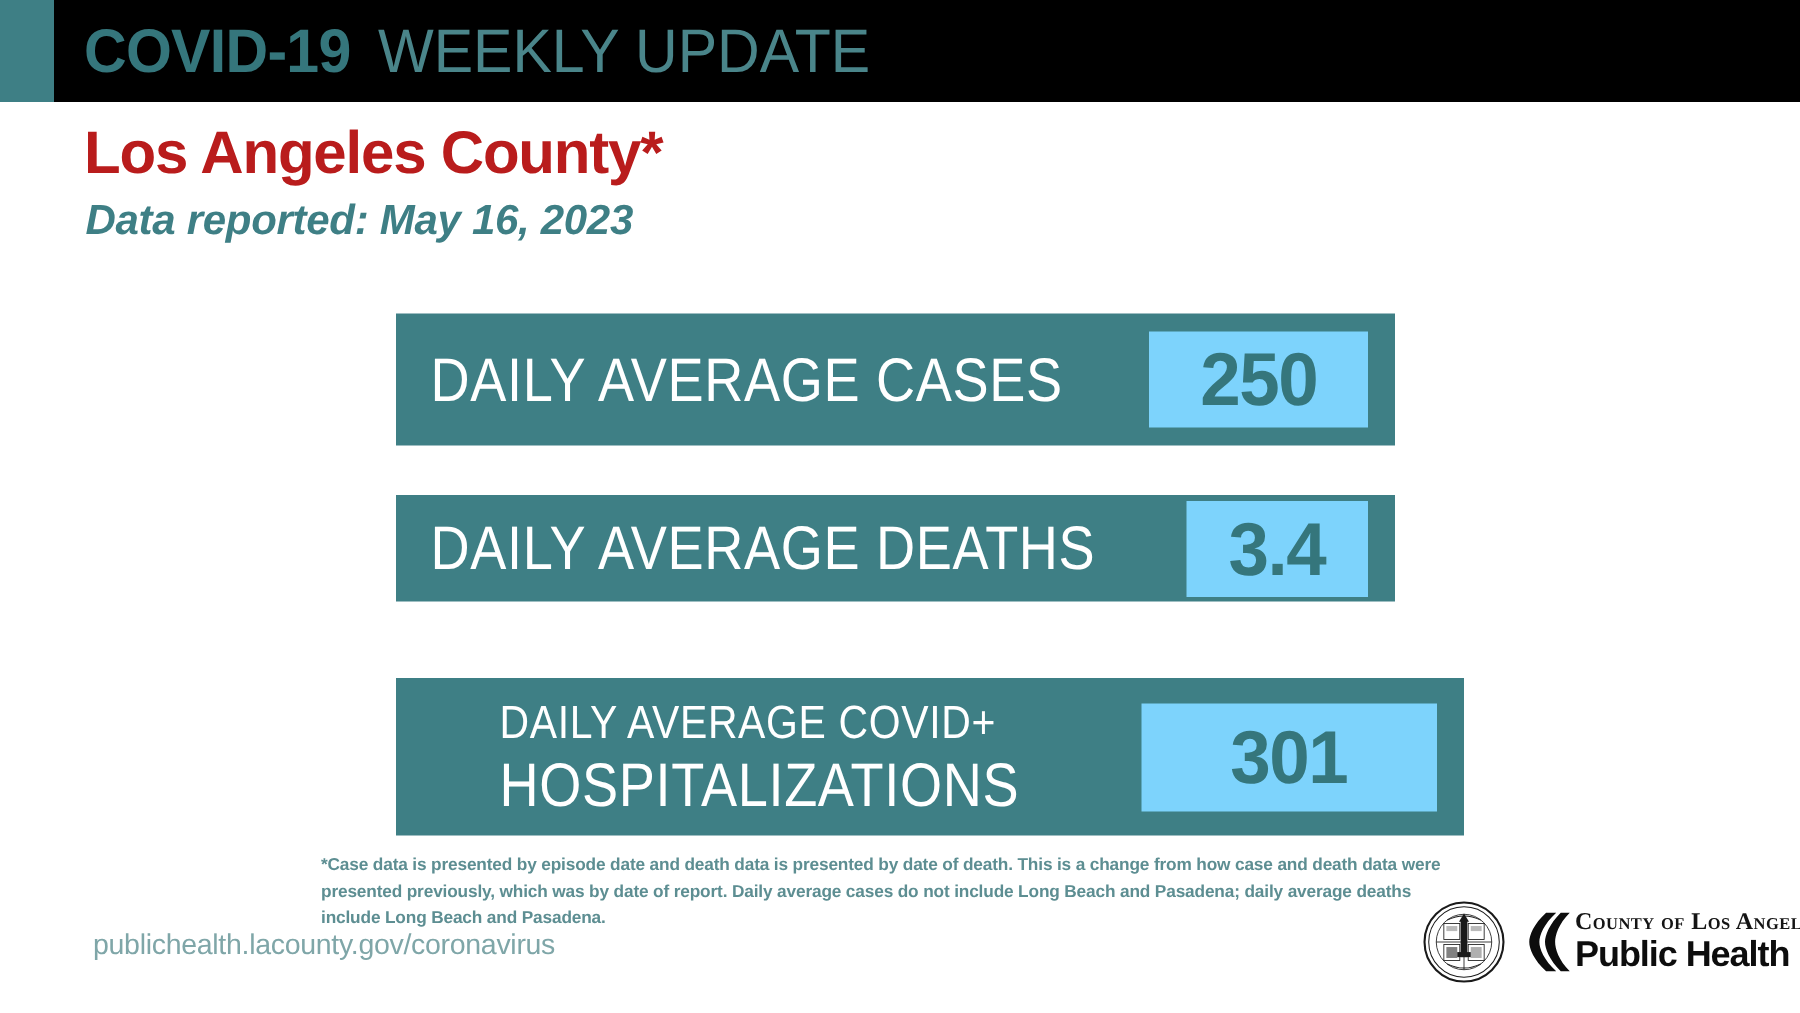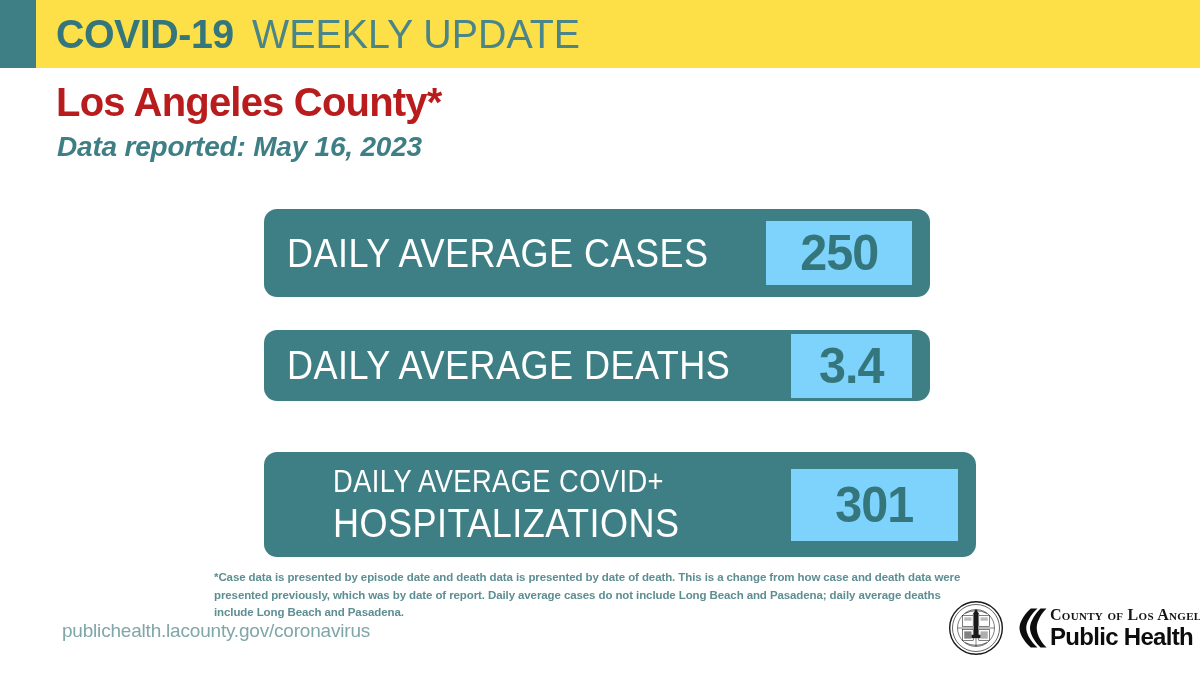--- a/index.html
+++ b/index.html
@@ -19,21 +19,21 @@
     overflow: hidden;
   }
 
   
   #header-banner {
     position: absolute;
     left: 0;
     top: 0;
     width: 1200px;
     height: 68px;
-    background: #fde047;
+    background: #000000;
   }
   #header-accent-block {
     position: absolute;
     left: 0;
     top: 0;
     width: 36px;
     height: 68px;
     background: #3E7F85;
   }
   #header-title {
@@ -89,21 +89,20 @@
   }
 
   
   .stat-bar {
     position: absolute;
     left: 264px;
     width: 666px;
     background: #3E7F85;
     display: flex;
     align-items: center;
-    border-radius: 13px;
   }
   #stat-bar-0 { top: 209px; height: 88px; }
   #stat-bar-1 { top: 330px; height: 71px; }
   #stat-bar-2 { top: 452px; height: 105px; padding-left: 46px; }
 
   .stat-label-wrap {
     flex: 1;
     display: flex;
     flex-direction: column;
     justify-content: center;
@@ -124,21 +123,21 @@
 
   .stat-value-box {
     background: #7dd3fc;
     display: flex;
     align-items: center;
     justify-content: center;
     box-sizing: border-box;
   }
   #stat-bar-0 .stat-value-box,
   #stat-bar-1 .stat-value-box { width: 167px; height: 64px; margin-right: 18px; }
-  #stat-bar-2 .stat-value-box { width: 167px; height: 72px; margin-right: 18px; text-align: center; }
+  #stat-bar-2 .stat-value-box { width: 197px; height: 72px; margin-right: 18px; text-align: center; }
 
   .stat-value {
     font-family: "Liberation Sans Narrow", "Liberation Sans", sans-serif;
     font-weight: bold;
     font-size: 50px;
     color: #35767C;
     letter-spacing: -1px;
     line-height: 1;
     transform: scaleX(0.97);
   }

